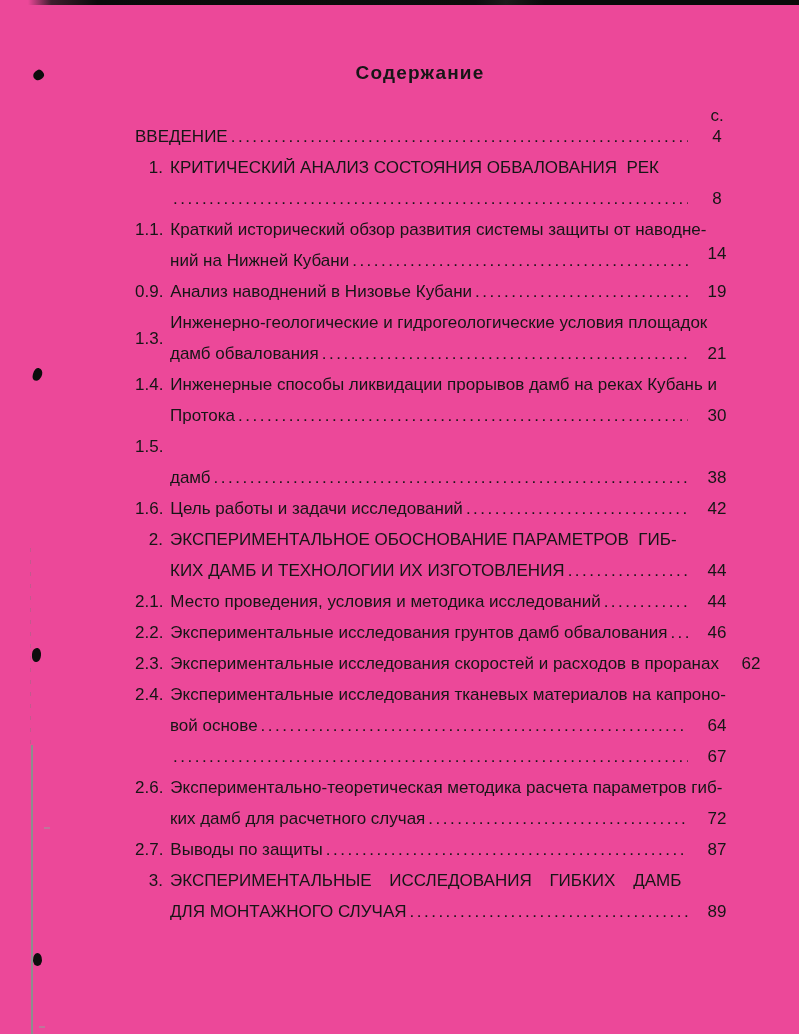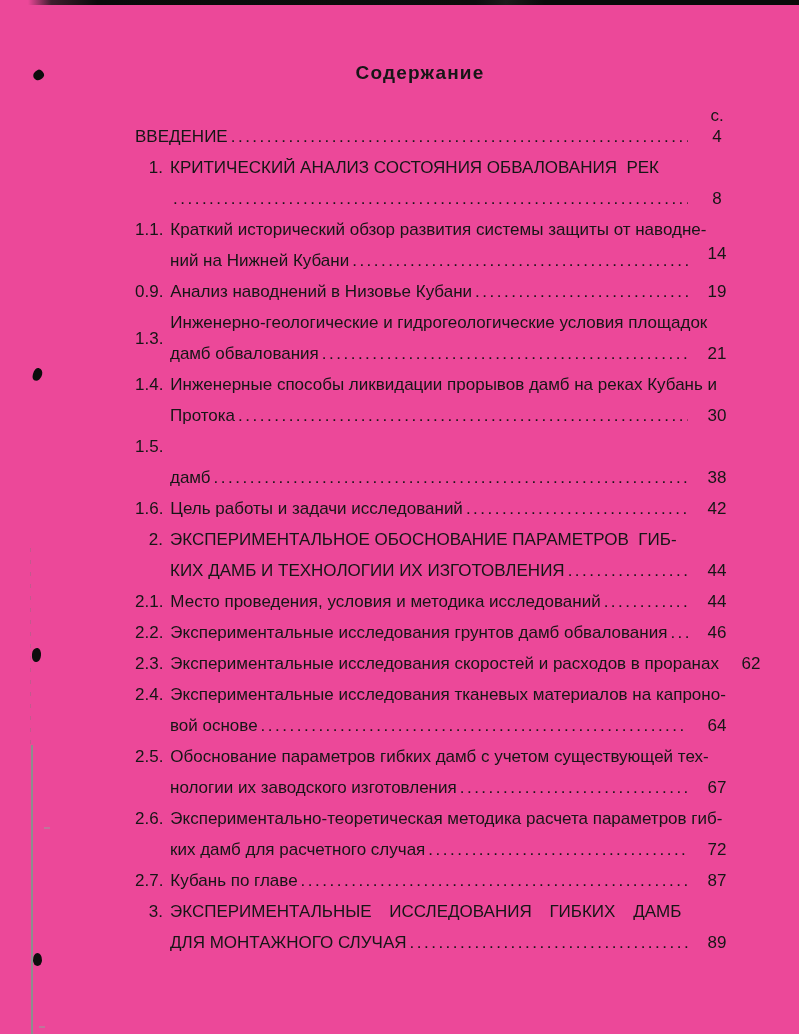--- a/index.html
+++ b/index.html
@@ -197,46 +197,39 @@
       <span class="leader"></span>
       <span class="pg"></span>
     </div>
       <div class="row">
       <span class="num"></span>
       <span class="txt">вой основе</span>
       <span class="leader">................................................................................................................................................................</span>
       <span class="pg">64</span>
     </div>
       <div class="row">
-      <span class="num">2.5.</span>
-      <span class="txt">Обоснование параметров гибких дамб с учетом существующей тех-</span>
-      <span class="leader"></span>
-      <span class="pg"></span>
-    </div>
-      <div class="row">
-      <span class="num"></span>
-      <span class="txt">нологии их заводского изготовления</span>
+      <span class="num"></span>
       <span class="leader">................................................................................................................................................................</span>
       <span class="pg">67</span>
     </div>
       <div class="row">
       <span class="num">2.6.</span>
       <span class="txt">Экспериментально-теоретическая методика расчета параметров гиб-</span>
       <span class="leader"></span>
       <span class="pg"></span>
     </div>
       <div class="row">
       <span class="num"></span>
       <span class="txt">ких дамб для расчетного случая</span>
       <span class="leader">................................................................................................................................................................</span>
       <span class="pg">72</span>
     </div>
       <div class="row">
       <span class="num">2.7.</span>
-      <span class="txt">Кубань по главе</span>
+      <span class="txt">Выводы по защиты</span>
       <span class="leader">................................................................................................................................................................</span>
       <span class="pg">87</span>
     </div>
       <div class="row justify">
       <span class="num">3.</span>
       <span class="txt">ЭКСПЕРИМЕНТАЛЬНЫЕ ИССЛЕДОВАНИЯ ГИБКИХ ДАМБ</span>
       <span class="leader"></span>
       <span class="pg"></span>
     </div>
       <div class="row">

